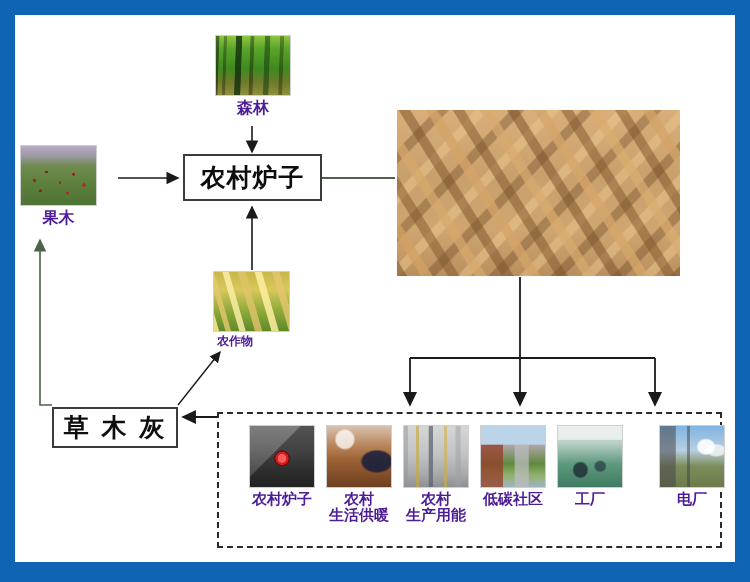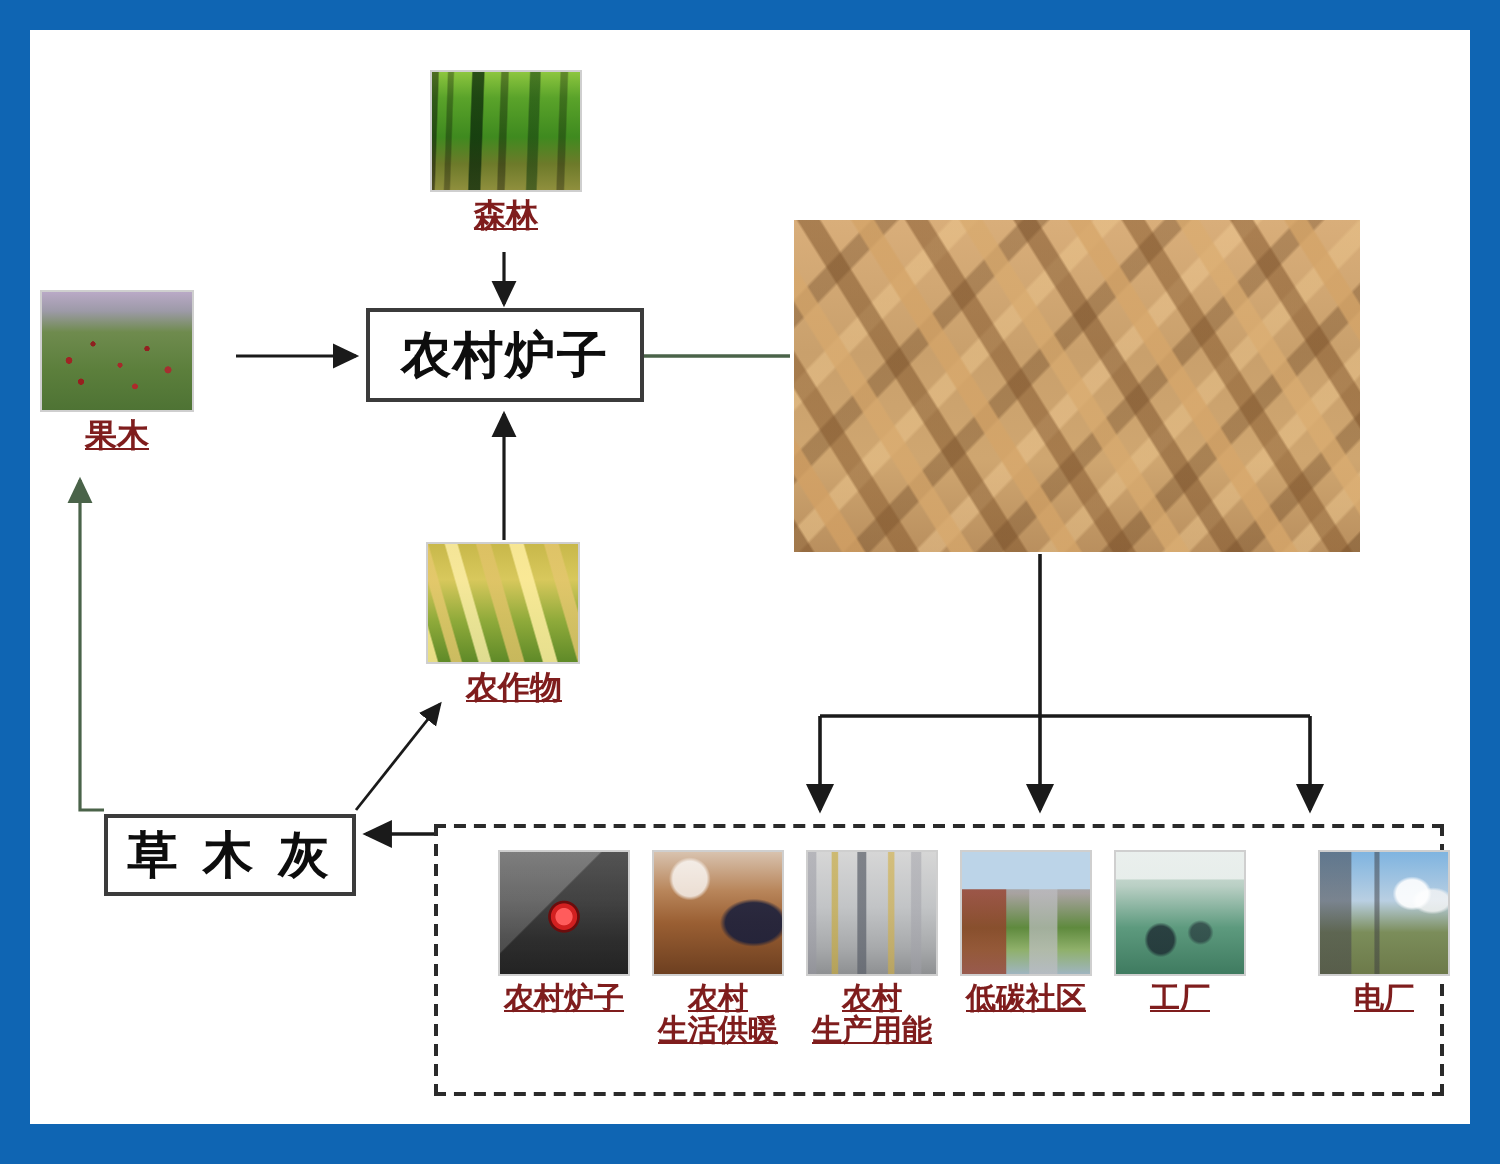--- a/index.html
+++ b/index.html
@@ -27,26 +27,25 @@
   .photo{
     position:absolute;
     background-size:cover;
     background-position:center;
     border:1px solid #cfcfcf;
     box-sizing:border-box;
   }
   .caption{
     position:absolute;
     font-weight:bold;
-    color:#7f1d1d;
+    color:#4c1d95;
     text-align:center;
     line-height:1.08;
     white-space:pre;
     letter-spacing:0px;
-    text-decoration:underline;
   }
   .labelbox{
     position:absolute;
     border:2px solid #3b3b3b;
     background:#ffffff;
     box-sizing:border-box;
     display:flex;align-items:center;justify-content:center;
     font-weight:bold;
     color:#0d0d0d;
   }
@@ -211,21 +210,21 @@
       <polyline points="37,390 25,390 25,225" fill="none" stroke="#4a6349" stroke-width="1.6" marker-end="url(#ah-green)"></polyline>
     </svg>
 
     <div class="photo img-forest" style="left:200px;top:20px;width:76px;height:61px;"></div>
     <div class="caption" style="left:200px;top:84px;width:76px;font-size:16px;">森林</div>
 
     <div class="photo img-fruit" style="left:5px;top:130px;width:77px;height:61px;"></div>
     <div class="caption" style="left:5px;top:194px;width:77px;font-size:16px;">果木</div>
 
     <div class="photo img-crop" style="left:198px;top:256px;width:77px;height:61px;"></div>
-    <div class="caption" style="left:212px;top:320px;width:94px;font-size:16px;text-align:left;padding-left:6px;">农作物</div>
+    <div class="caption" style="left:196px;top:320px;width:94px;font-size:12px;text-align:left;padding-left:6px;">农作物</div>
 
     <div class="labelbox" style="left:168px;top:139px;width:139px;height:47px;font-size:25px;letter-spacing:1px;">
       <span>农村炉子</span>
     </div>
 
     <div class="labelbox" style="left:37px;top:392px;width:126px;height:41px;font-size:25px;letter-spacing:2px;">
       <span>草 木 灰</span>
     </div>
 
     <div class="photo img-pellets" style="left:382px;top:95px;width:283px;height:166px;border:none;"></div>

